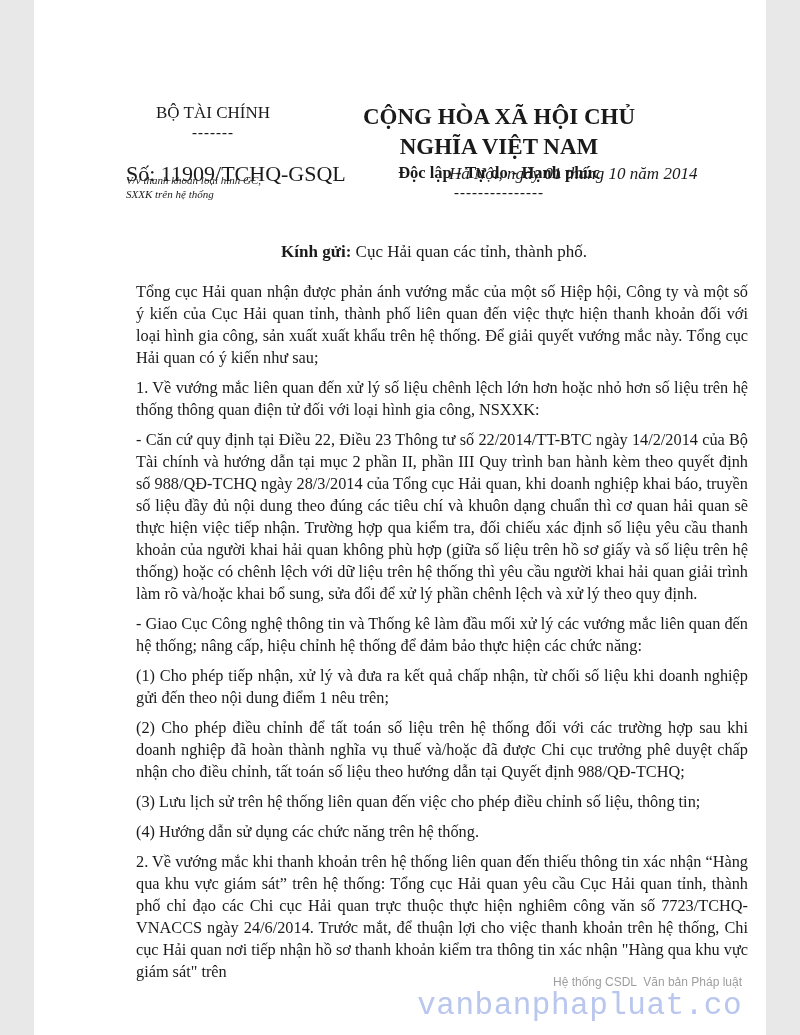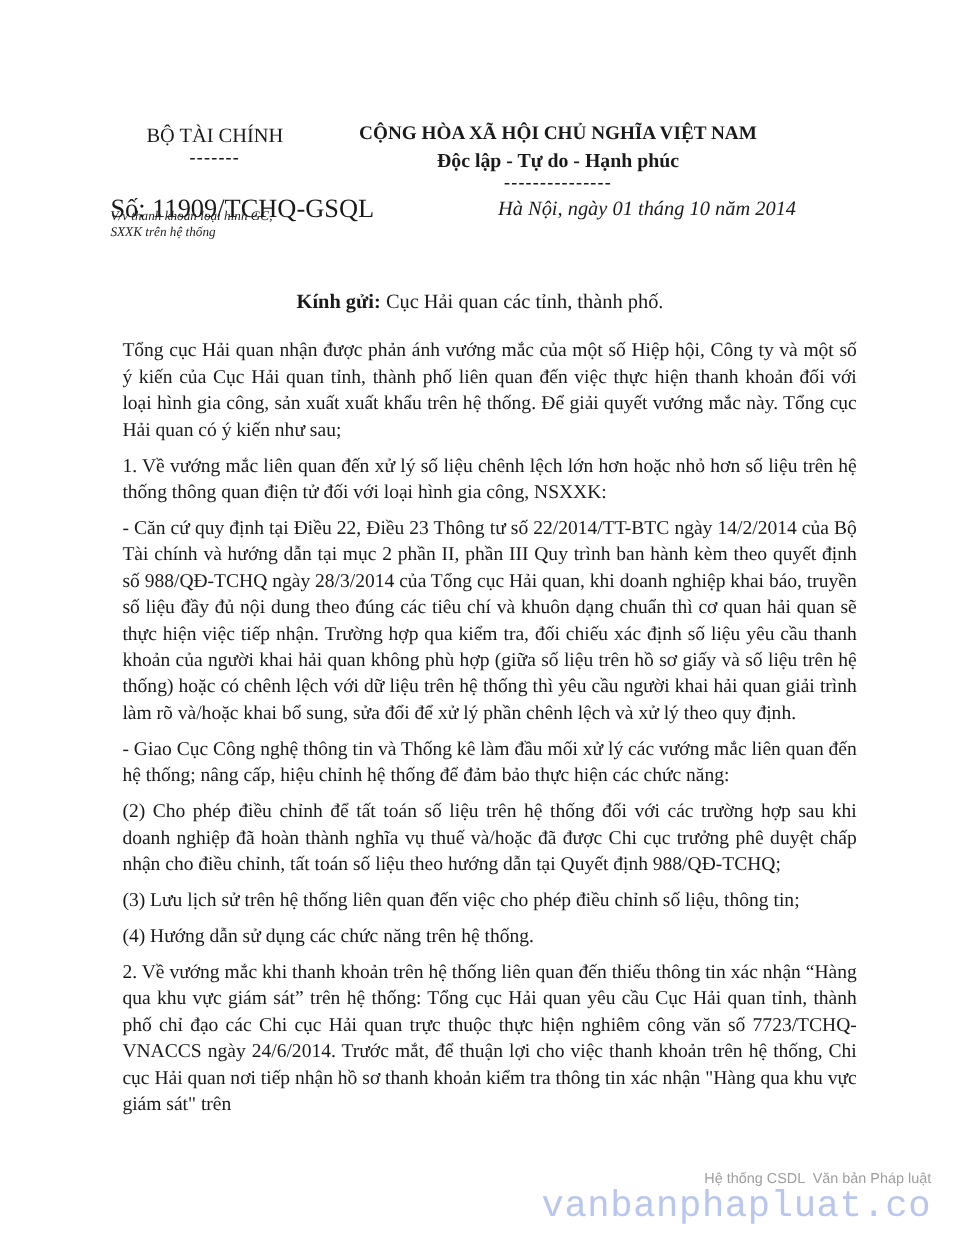--- a/index.html
+++ b/index.html
@@ -1,19 +1,19 @@
 <!DOCTYPE html>
 <html lang="vi"><head>
 <meta charset="utf-8">
 <title>Công văn 11909/TCHQ-GSQL</title>
 <style>
   html, body { margin: 0; padding: 0; background: #e8e8e8; }
   .page {
     position: relative;
-    width: 800px;
+    width: 732px;
     height: 1035px;
     margin: 0 auto;
     background: #ffffff;
     color: #1a1a1a;
     font-family: "Liberation Serif", "DejaVu Serif", serif;
     overflow: hidden;
   }
   
   .header-left {
     position: absolute;
@@ -26,21 +26,21 @@
   .header-left .agency   { font-size: 17px; font-weight: bold; }
   .header-left .divider  { font-size: 15px; font-weight: bold; letter-spacing: 1px; }
 
   .header-right {
     position: absolute;
     left: 298px; top: 102px;
     width: 334px;
     text-align: center;
     line-height: 1.3;
   }
-  .header-right .national-title { font-size: 16px; font-weight: bold; }
+  .header-right .national-title { font-size: 23px; font-weight: bold; }
   .header-right .motto          { font-size: 16.5px; font-weight: bold; }
   .header-right .divider        { font-size: 15px; font-weight: bold; letter-spacing: 1px; }
 
   .doc-number {
     position: absolute;
     left: 92px; top: 161px;
     font-size: 22px;
   }
   .doc-subject {
     position: absolute;
@@ -118,20 +118,21 @@
 
   <div class="content">
     <div class="salutation">
       <span class="bold">Kính gửi:</span>
       <span>Cục Hải quan các tỉnh, thành phố.</span>
     </div>
     <p>Tổng cục Hải quan nhận được phản ánh vướng mắc của một số Hiệp hội, Công ty và một số ý kiến của Cục Hải quan tỉnh, thành phố liên quan đến việc thực hiện thanh khoản đối với loại hình gia công, sản xuất xuất khẩu trên hệ thống. Để giải quyết vướng mắc này. Tổng cục Hải quan có ý kiến như sau;</p>
     <p>1. Về vướng mắc liên quan đến xử lý số liệu chênh lệch lớn hơn hoặc nhỏ hơn số liệu trên hệ thống thông quan điện tử đối với loại hình gia công, NSXXK:</p>
     <p>- Căn cứ quy định tại Điều 22, Điều 23 Thông tư số 22/2014/TT-BTC ngày 14/2/2014 của Bộ Tài chính và hướng dẫn tại mục 2 phần II, phần III Quy trình ban hành kèm theo quyết định số 988/QĐ-TCHQ ngày 28/3/2014 của Tổng cục Hải quan, khi doanh nghiệp khai báo, truyền số liệu đầy đủ nội dung theo đúng các tiêu chí và khuôn dạng chuẩn thì cơ quan hải quan sẽ thực hiện việc tiếp nhận. Trường hợp qua kiểm tra, đối chiếu xác định số liệu yêu cầu thanh khoản của người khai hải quan không phù hợp (giữa số liệu trên hồ sơ giấy và số liệu trên hệ thống) hoặc có chênh lệch với dữ liệu trên hệ thống thì yêu cầu người khai hải quan giải trình làm rõ và/hoặc khai bổ sung, sửa đổi để xử lý phần chênh lệch và xử lý theo quy định.</p>
     <p>- Giao Cục Công nghệ thông tin và Thống kê làm đầu mối xử lý các vướng mắc liên quan đến hệ thống; nâng cấp, hiệu chỉnh hệ thống để đảm bảo thực hiện các chức năng:</p>
+    <p>(1) Cho phép tiếp nhận, xử lý và đưa ra kết quả chấp nhận, từ chối số liệu khi doanh nghiệp gửi đến theo nội dung điểm 1 nêu trên;</p>
     <p>(2) Cho phép điều chỉnh để tất toán số liệu trên hệ thống đối với các trường hợp sau khi doanh nghiệp đã hoàn thành nghĩa vụ thuế và/hoặc đã được Chi cục trưởng phê duyệt chấp nhận cho điều chỉnh, tất toán số liệu theo hướng dẫn tại Quyết định 988/QĐ-TCHQ;</p>
     <p>(3) Lưu lịch sử trên hệ thống liên quan đến việc cho phép điều chỉnh số liệu, thông tin;</p>
     <p>(4) Hướng dẫn sử dụng các chức năng trên hệ thống.</p>
     <p>2. Về vướng mắc khi thanh khoản trên hệ thống liên quan đến thiếu thông tin xác nhận “Hàng qua khu vực giám sát” trên hệ thống: Tổng cục Hải quan yêu cầu Cục Hải quan tỉnh, thành phố chỉ đạo các Chi cục Hải quan trực thuộc thực hiện nghiêm công văn số 7723/TCHQ-VNACCS ngày 24/6/2014. Trước mắt, để thuận lợi cho việc thanh khoản trên hệ thống, Chi cục Hải quan nơi tiếp nhận hồ sơ thanh khoản kiểm tra thông tin xác nhận "Hàng qua khu vực giám sát" trên</p>
   </div>
 
   <div class="watermark">
     <div class="wm-label">Hệ thống CSDL  Văn bản Pháp luật</div>
     <div class="wm-site">vanbanphapluat.co</div>
   </div>

